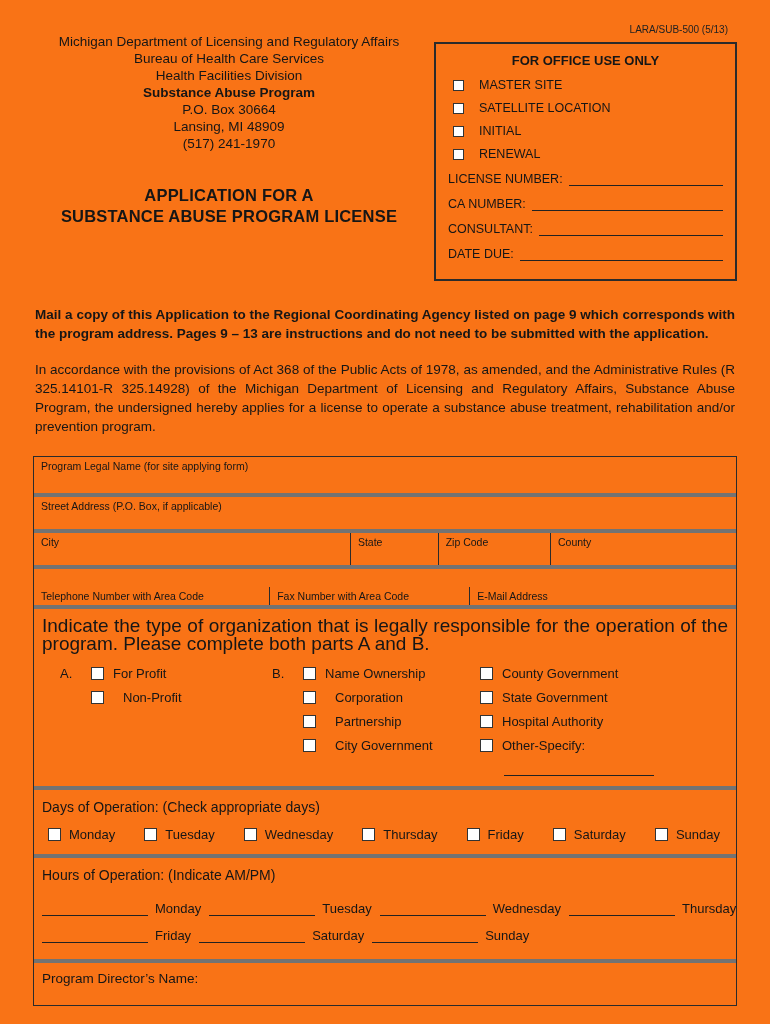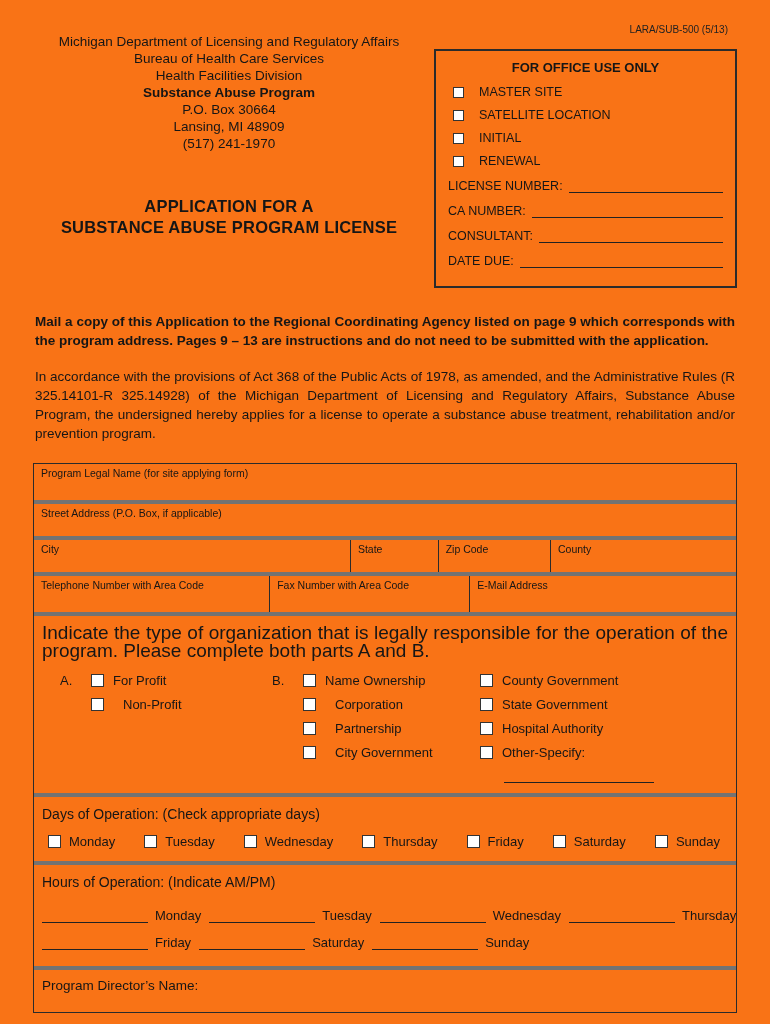--- a/index.html
+++ b/index.html
@@ -8,41 +8,41 @@
     width:770px; height:1024px; background:#f97316; position:relative;
     font-family:"Liberation Sans", sans-serif; color:#161616;
     padding:30px 33px 0 33px; margin:0 auto; overflow:hidden;
   }
   .form-number { position:absolute; top:24px; right:42px; font-size:10px; color:#222; }
 
   .header-row { display:flex; justify-content:space-between; align-items:flex-start; }
   .header-left { width:392px; text-align:center; font-size:13.5px; line-height:17px; padding-top:3px; }
   .agency-line { white-space:nowrap; }
   .agency-bold { font-weight:bold; }
-  .form-title { margin-top:44px; font-size:16.5px; font-weight:bold; line-height:21px; letter-spacing:.2px; }
-
-  .office-box { width:303px; border:2px solid #2b2b2b; margin-top:19px; padding:9px 12px 8px 12px; }
+  .form-title { margin-top:33px; font-size:16.5px; font-weight:bold; line-height:21px; letter-spacing:.2px; }
+
+  .office-box { width:303px; border:2px solid #2b2b2b; margin-top:12px; padding:9px 12px 8px 12px; }
   .office-title { text-align:center; font-weight:bold; font-size:13px; margin-bottom:10px; }
   .office-check { display:flex; align-items:center; gap:15px; font-size:12.5px; margin:9px 0 9px 5px; }
   .office-field { display:flex; align-items:flex-end; font-size:12.5px; margin:11px 0 10px 0; white-space:nowrap; }
   .office-field .blank { flex:1; border-bottom:1px solid #222; height:13px; margin-left:6px; }
 
   .cb { display:inline-block; width:13px; height:13px; border:1.3px solid #333; background:#fff; flex:none; }
   .cb-sm { width:11px; height:11px; }
 
   .para { font-size:13.5px; line-height:19px; text-align:justify; margin:24px 2px 0 2px; }
   .para.bold { font-weight:bold; }
 
   .main-table { border:1.5px solid #2b2b2b; margin-top:20px; }
   .t-row { display:flex; border-top:4px solid #737373; }
   .t-row:first-child { border-top:none; }
   .t-cell { border-left:1px solid #2b2b2b; }
   .t-cell:first-child { border-left:none; }
   .cell-label { font-size:10.5px; padding:3px 7px; color:#161616; }
-  .h36 { height:36px; } .h40 { height:40px; } .h46 { height:46px; }
+  .h36 { height:36px; } .h40 { height:40px;align-items:flex-end; } .h46 { height:46px; }
 
   .w-city { width:45%; } .w-state { width:12.5%; } .w-zip { width:16%; } .w-county { width:26.5%; }
   .w-phone { width:33.5%; } .w-fax { width:28.5%; } .w-email { width:38%; }
 
   .org-section { width:100%; min-height:158px; padding-bottom:10px; }
   .org-intro { font-size:19px; line-height:17.5px; text-align:justify; padding:8px 8px 4px 8px; }
   .org-grid { display:flex; padding:10px 6px 0 26px; font-size:13px; }
   .org-col { display:flex; flex-direction:column; gap:9px; }
   .col-a { width:212px; } .col-b { width:208px; } .col-c { width:230px; }
   .org-opt { display:flex; align-items:center; gap:9px; }

